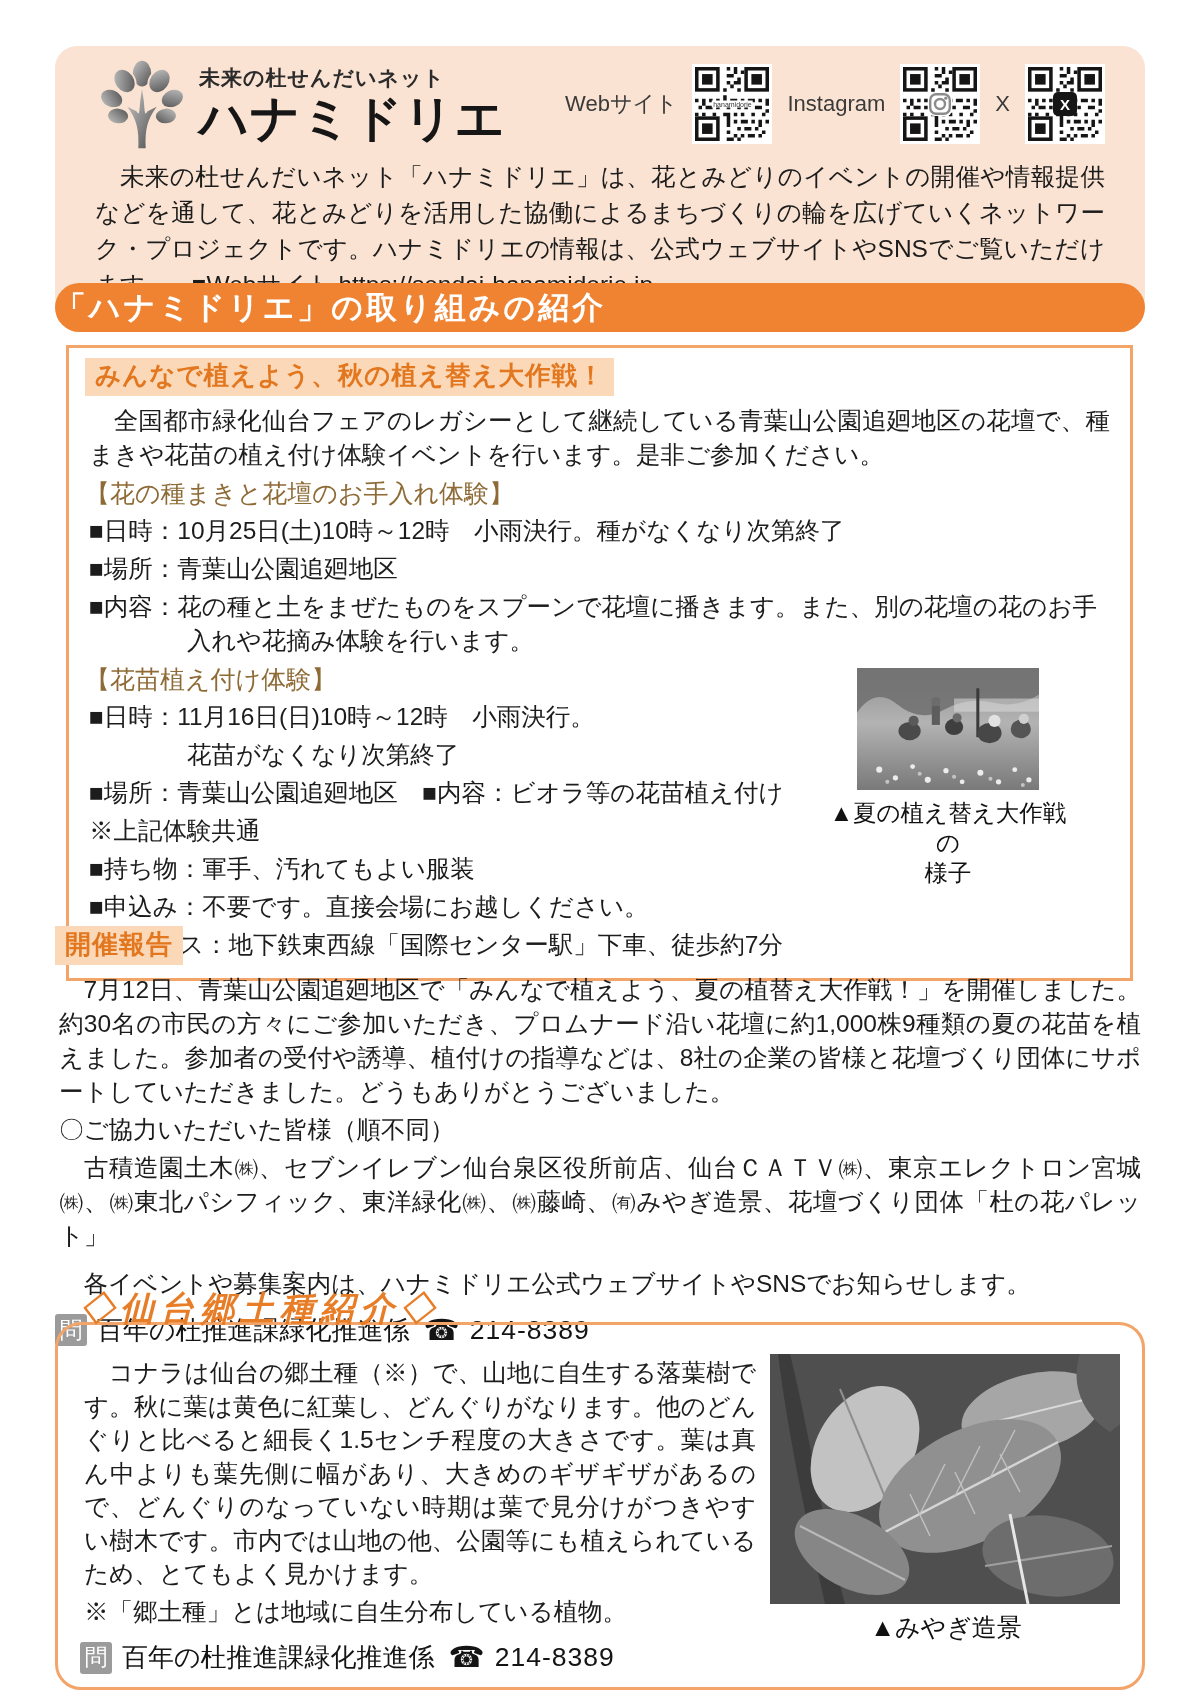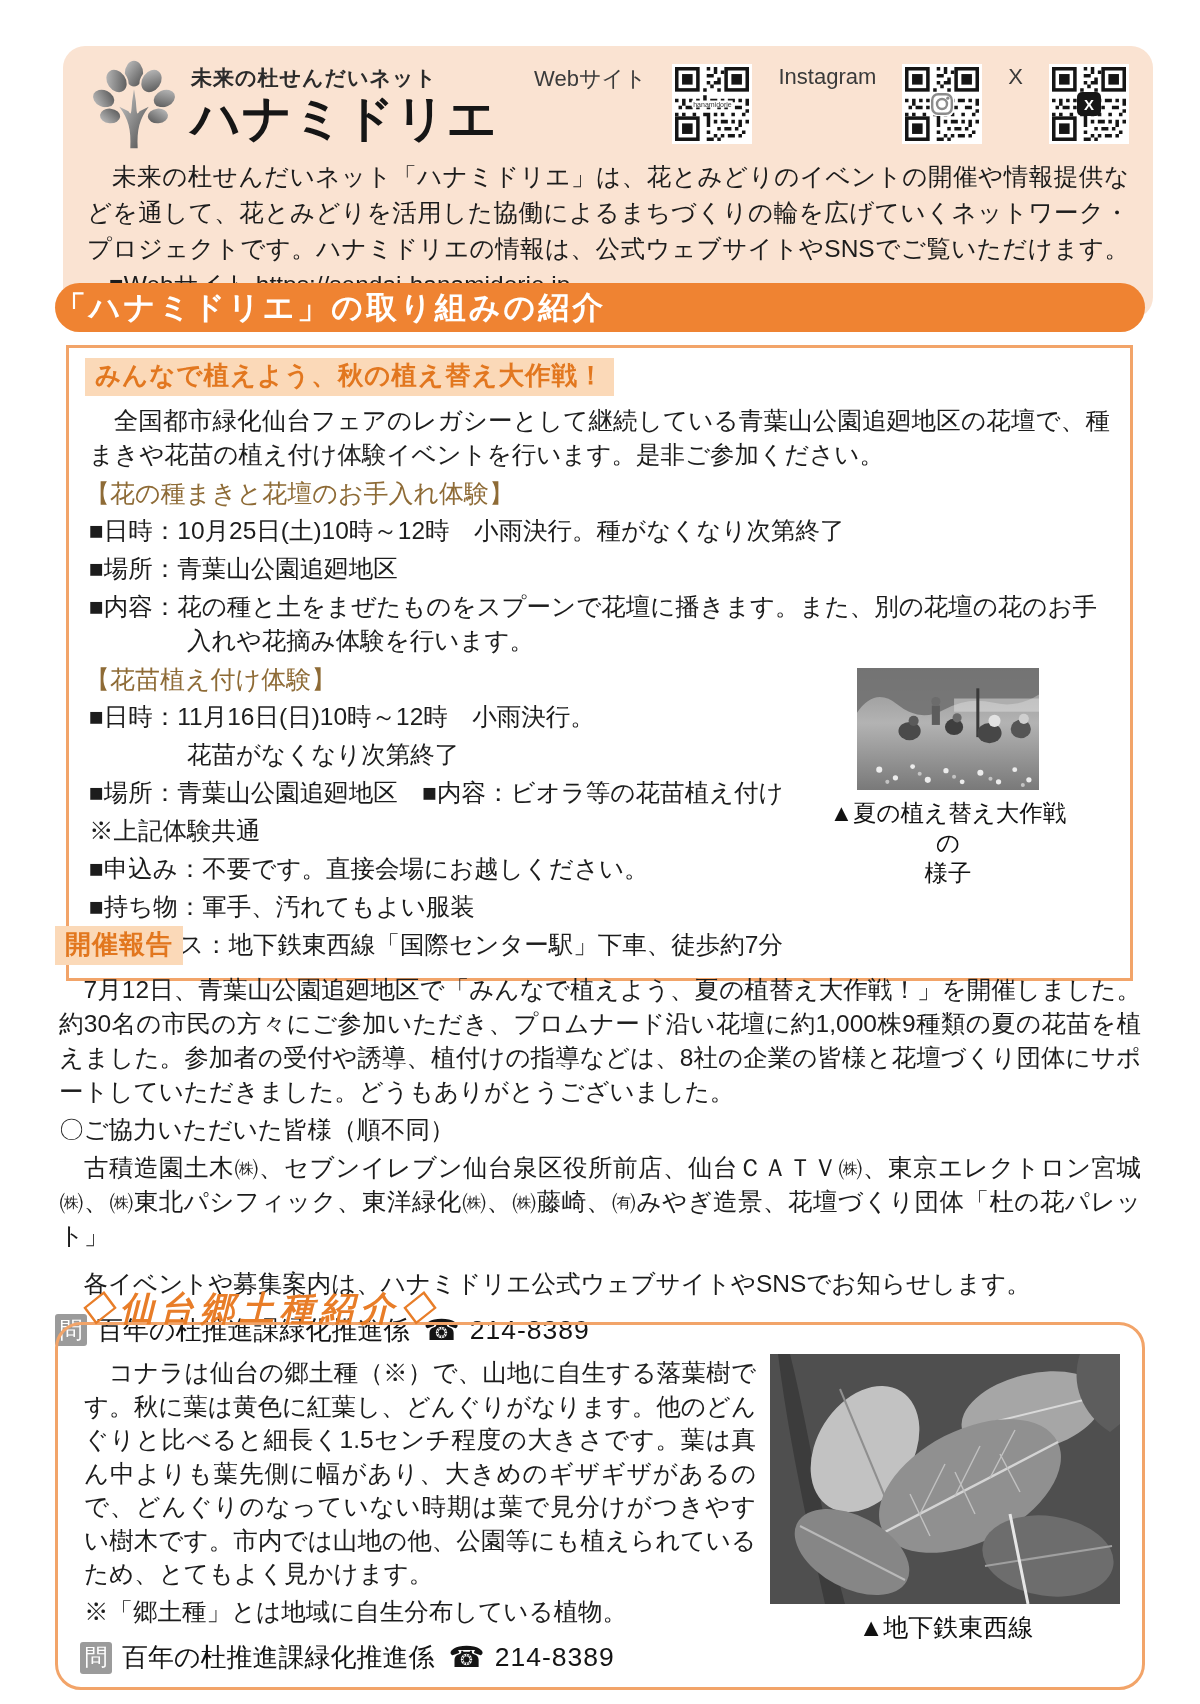--- a/index.html
+++ b/index.html
@@ -1,28 +1,28 @@
 <!DOCTYPE html>
 <html><head>
 <meta charset="utf-8">
 <style>
   html,body{margin:0;padding:0;background:#ffffff;}
   .page{position:relative;width:1200px;height:1704px;background:#fff;overflow:hidden;
         font-family:"Liberation Sans",sans-serif;color:#1e1e1e;}
 
   
-  .masthead{position:absolute;left:63px;top:46px;width:1090px;box-sizing:border-box;
-            background:#fae3d2;border-radius:22px;padding:12px 24px 16px;}
+  .masthead{position:absolute;left:55px;top:46px;width:1090px;box-sizing:border-box;
+            background:#fae3d2;border-radius:22px;padding:12px 40px 16px;}
   .mast-top{display:flex;align-items:center;}
   .logo{display:flex;align-items:center;flex:none;}
   .tree{width:94px;height:92px;flex:none;}
   .logo-text{margin-left:10px;}
   .logo-sub{font-size:21px;font-weight:bold;letter-spacing:1px;color:#2b2b2b;}
   .logo-title{font-size:49px;font-weight:bold;letter-spacing:1px;color:#161616;line-height:1.08;}
-  .qr-row{margin-left:auto;display:flex;align-items:flex-start;gap:26px;}
+  .qr-row{margin-left:auto;display:flex;align-items:center;gap:15px;}
   .qr-label{font-size:22px;color:#3a3a3a;white-space:nowrap;}
   .qr-card{position:relative;width:80px;height:80px;background:#fff;padding:3px;box-sizing:border-box;flex:none;}
   .qr-svg{width:74px;height:74px;display:block;}
   .qr-mini{position:absolute;left:50%;top:50%;transform:translate(-50%,-50%);
            background:#fff;font-size:7px;color:#333;padding:0 1px;white-space:nowrap;letter-spacing:0;}
   .qr-center{position:absolute;left:50%;top:50%;transform:translate(-50%,-50%);width:24px;height:24px;}
   .intro{margin:9px 0 0;font-size:24.5px;line-height:36px;text-align:justify;color:#1c1c1c;}
   .web-label{margin-left:22px;}
 
   
@@ -207,22 +207,22 @@
       <figcaption class="cap">
         <span>▲夏の植え替え大作戦の</span><br>
         <span>様子</span>
       </figcaption>
     </figure>
     <h3 class="brown">【花苗植え付け体験】</h3>
     <p class="bt">■日時：11月16日(日)10時～12時　小雨決行。</p>
     <p class="bt ind4">花苗がなくなり次第終了</p>
     <p class="bt">■場所：青葉山公園追廻地区　■内容：ビオラ等の花苗植え付け</p>
     <p class="bt">※上記体験共通</p>
+    <p class="bt">■持ち物：軍手、汚れてもよい服装</p>
     <p class="bt">■申込み：不要です。直接会場にお越しください。</p>
-    <p class="bt">■持ち物：軍手、汚れてもよい服装</p>
     <p class="bt">■アクセス：地下鉄東西線「国際センター駅」下車、徒歩約7分</p>
   </section>
 
   <section class="report">
     <h2 class="hl small">開催報告</h2>
     <p class="bt just mt8">　7月12日、青葉山公園追廻地区で「みんなで植えよう、夏の植替え大作戦！」を開催しました。約30名の市民の方々にご参加いただき、プロムナード沿い花壇に約1,000株9種類の夏の花苗を植えました。参加者の受付や誘導、植付けの指導などは、8社の企業の皆様と花壇づくり団体にサポートしていただきました。どうもありがとうございました。</p>
     <p class="bt">〇ご協力いただいた皆様（順不同）</p>
     <p class="bt just">　古積造園土木㈱、セブンイレブン仙台泉区役所前店、仙台ＣＡＴＶ㈱、東京エレクトロン宮城㈱、㈱東北パシフィック、東洋緑化㈱、㈱藤崎、㈲みやぎ造景、花壇づくり団体「杜の花パレット」</p>
     <p class="bt mt14">　各イベントや募集案内は、ハナミドリエ公式ウェブサイトやSNSでお知らせします。</p>
     <div class="contact">
@@ -273,17 +273,17 @@
           <ellipse cx="82" cy="198" rx="62" ry="36" transform="rotate(28 82 198)" fill="#868686"></ellipse>
           <line x1="30" y1="172" x2="135" y2="226" stroke="#b9b9b9" stroke-width="2"></line>
         </g>
         <g>
           <ellipse cx="278" cy="202" rx="66" ry="40" transform="rotate(8 278 202)" fill="#6d6d6d"></ellipse>
           <line x1="215" y1="212" x2="342" y2="192" stroke="#a0a0a0" stroke-width="2"></line>
         </g>
         <line x1="258" y1="250" x2="240" y2="160" stroke="#e6e6e6" stroke-width="3"></line>
         <path d="M310 0 C300 30 312 60 340 78 L350 70 L350 0 Z" fill="#5d5d5d"></path>
       </svg>
-      <figcaption class="cap">▲地下鉄東西線</figcaption>
+      <figcaption class="cap">▲みやぎ造景</figcaption>
     </figure>
   </section>
 
 </div>
 
 </body></html>

